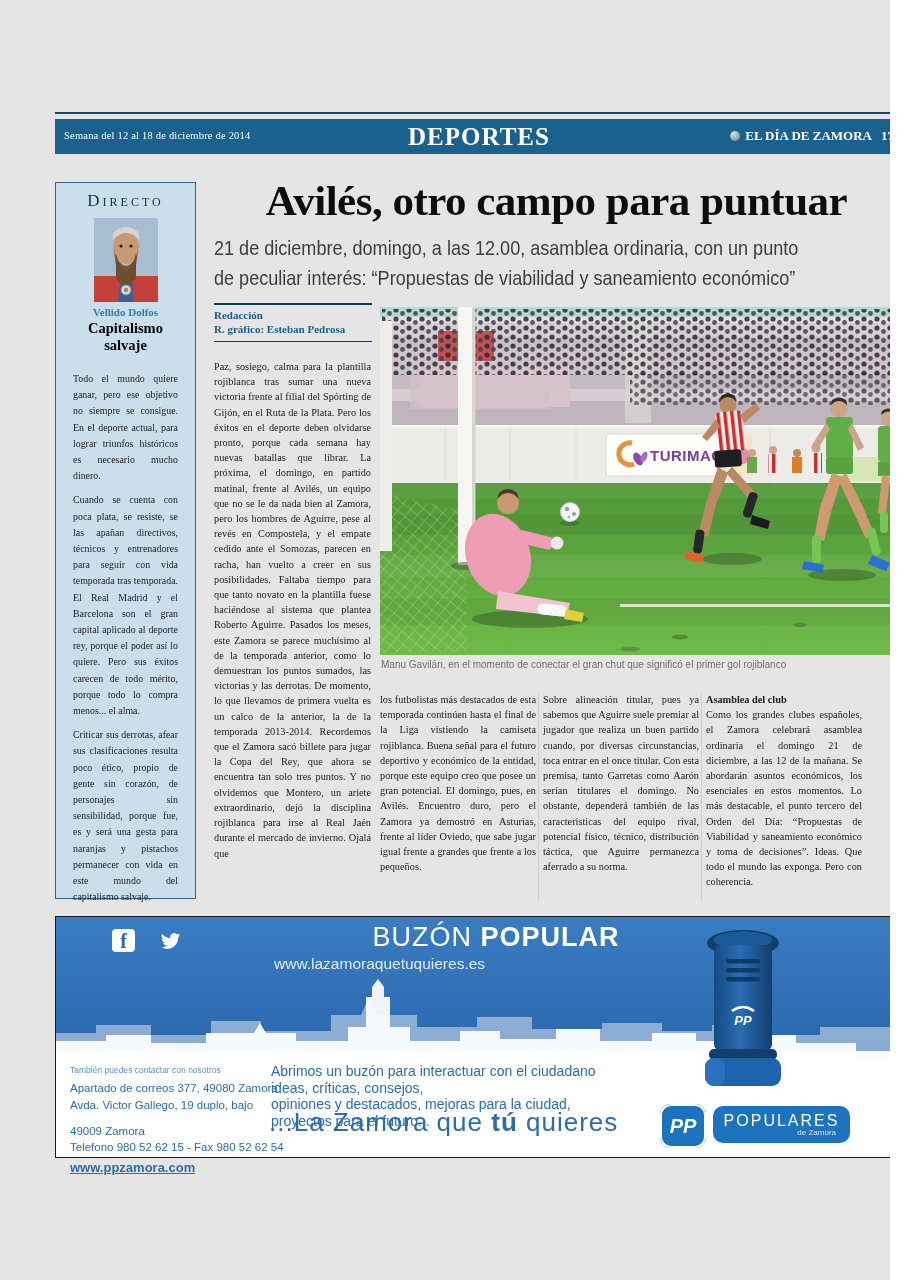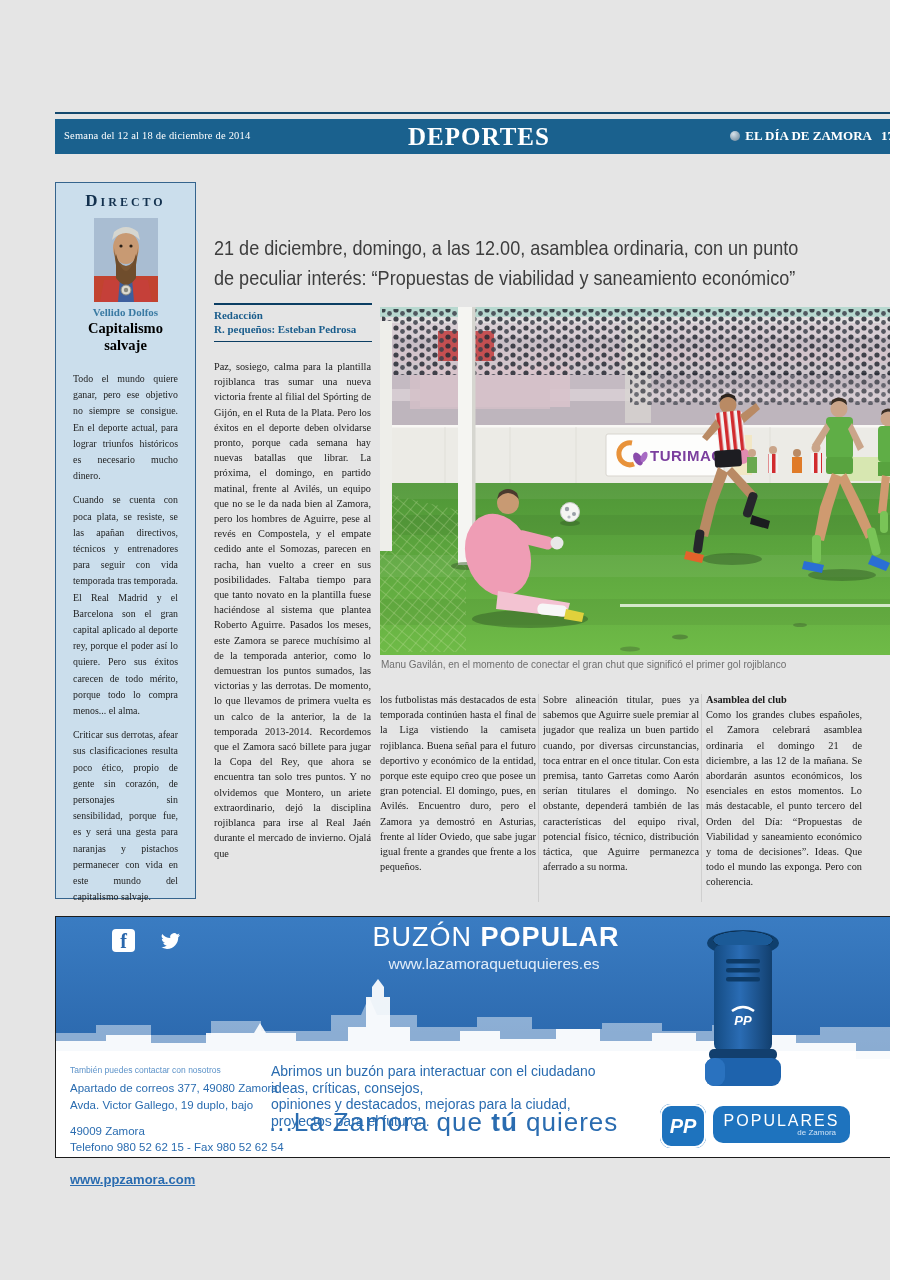--- a/index.html
+++ b/index.html
@@ -10,21 +10,21 @@
   .topline{position:absolute;left:55px;top:112px;width:848px;height:2px;background:#14496e;}
   .headerbar{position:absolute;left:55px;top:119px;width:848px;height:35px;background:#1a618e;color:#fff;}
   .header-date{position:absolute;left:9px;top:11px;font-size:10.5px;letter-spacing:.2px;}
   .header-section{position:absolute;left:0;right:0;top:4px;text-align:center;font-size:25px;font-weight:bold;letter-spacing:1px;}
   .header-right{position:absolute;right:9px;top:9px;font-size:13px;font-weight:bold;display:flex;align-items:center;gap:5px;}
   .masthead-dot{width:10px;height:10px;border-radius:50%;background:radial-gradient(circle at 35% 30%,#d7e2ea,#8fa6b6 60%,#6c8496);}
   .header-pagenum{font-weight:bold;margin-left:4px;}
 
   
   .sidebar{position:absolute;left:55px;top:182px;width:141px;height:717px;background:#cbdeec;border:1px solid #35648d;box-sizing:border-box;padding:8px 9px;}
-  .kicker{text-align:center;font-variant:small-caps;font-weight:bold;font-size:17px;letter-spacing:3px;color:#13314e;}
+  .kicker{text-align:center;font-variant:small-caps;font-weight:normal;font-size:17px;letter-spacing:3px;color:#13314e;}
   .portrait{width:64px;height:84px;margin:7px auto 4px;display:block;}
   .sb-author{text-align:center;color:#3a7aa2;font-weight:bold;font-size:11px;}
   .sb-title{text-align:center;color:#000;font-weight:bold;font-size:14.5px;margin-top:2px;}
   .sb-body{margin-top:9px;font-size:9.9px;line-height:16.2px;text-align:justify;color:#1d1d1d;height:548px;overflow:hidden;}
   .sb-body p{margin:8px;}
 
   
   .headline{position:absolute;left:210px;top:176px;width:693px;text-align:center;font-size:43px;font-weight:bold;color:#0d0d0d;letter-spacing:-.5px;}
   .subheadline{position:absolute;left:214px;top:233px;width:770px;transform:scaleX(.86);transform-origin:left top;
                font-family:"Liberation Sans",sans-serif;font-size:21px;line-height:29.5px;color:#3d3d3d;}
@@ -46,30 +46,30 @@
   .ad{position:absolute;left:55px;top:916px;width:846px;height:242px;border:1px solid #1c1c1c;box-sizing:border-box;background:#fff;}
   .ad-blue{position:absolute;left:0;top:0;width:844px;height:142px;background:linear-gradient(#3a7cc2,#2a67ac);overflow:hidden;}
   .skyline{position:absolute;left:0;top:58px;width:844px;height:84px;}
   .social{position:absolute;top:12px;}
   .fb{left:56px;width:23px;height:23px;background:#fff;border-radius:4px;color:#2a67ac;
       font-family:"Liberation Serif",serif;font-weight:bold;font-size:20px;text-align:center;line-height:25px;}
   .tw{left:100px;width:28px;height:24px;}
   .ad-title{position:absolute;left:230px;top:5px;width:420px;text-align:center;color:#fff;
             font-family:"Liberation Sans",sans-serif;font-size:27px;letter-spacing:1px;}
   .ad-title .bold{font-weight:bold;}
-  .ad-url{position:absolute;left:228px;top:38px;width:420px;text-align:center;color:#e2edf9;
+  .ad-url{position:absolute;left:218px;top:38px;width:420px;color:#e2edf9;
           font-family:"Liberation Sans",sans-serif;font-size:15.5px;}
   .mailbox{position:absolute;left:632px;top:10px;width:110px;height:162px;z-index:5;}
 
   .ad-white{position:absolute;left:0;top:142px;width:844px;height:98px;background:#fff;font-family:"Liberation Sans",sans-serif;color:#2a6cb0;}
   .contact{position:absolute;left:14px;top:6px;width:230px;}
   .contact-intro{font-size:8.5px;color:#5d93c9;margin-bottom:6px;}
   .contact-line{font-size:11.5px;line-height:14px;margin-bottom:3px;}
   .contact-phone{font-size:11.5px;margin-top:3px;}
-  .contact-site{display:inline-block;font-size:13px;font-weight:bold;text-decoration:underline;margin-top:19px;color:#2a6cb0;}
+  .contact-site{display:inline-block;font-size:13px;font-weight:bold;text-decoration:underline;margin-top:7px;color:#2a6cb0;}
   .ad-message{position:absolute;left:215px;top:4px;font-size:14px;line-height:16.5px;color:#2a6cb0;}
   .slogan{position:absolute;left:213px;top:48px;font-size:26px;color:#2a6cb0;letter-spacing:1px;}
   .slogan .bold{font-weight:bold;}
   .pp-badge{position:absolute;left:604px;top:45px;width:46px;height:44px;background:#1e73be;border-radius:11px;
             color:#fff;text-align:center;line-height:44px;font-weight:bold;font-style:italic;font-size:20px;
             font-family:"Liberation Sans",sans-serif;box-shadow:inset 0 0 0 2px #fff,inset 0 0 0 4px #1e73be;}
   .populares-badge{position:absolute;left:657px;top:47px;width:137px;height:37px;background:#1e73be;border-radius:10px;
             color:#fff;text-align:center;font-family:"Liberation Sans",sans-serif;}
   .populares-badge .main{font-size:16px;letter-spacing:2px;margin-top:6px;}
   .populares-badge .sub{font-size:8px;margin-top:-2px;text-align:right;padding-right:14px;color:#cfe3f6;}
@@ -108,27 +108,28 @@
     </svg>
     <div class="sb-author">Vellido Dolfos</div>
     <div class="sb-title">Capitalismo salvaje</div>
     <div class="sb-body">
       <p>Todo el mundo quiere ganar, pero ese objetivo no siempre se consigue. En el deporte actual, para lograr triunfos históricos es necesario mucho dinero.</p>
       <p>Cuando se cuenta con poca plata, se resiste, se las apañan directivos, técnicos y entrenadores para seguir con vida temporada tras temporada. El Real Madrid y el Barcelona son el gran capital aplicado al deporte rey, porque el poder así lo quiere. Pero sus éxitos carecen de todo mérito, porque todo lo compra menos... el alma.</p>
       <p>Criticar sus derrotas, afear sus clasificaciones resulta poco ético, propio de gente sin corazón, de personajes sin sensibilidad, porque fue, es y será una gesta para naranjas y pistachos permanecer con vida en este mundo del capitalismo salvaje.</p>
     </div>
   </div>
 
+  <h1 class="headline" style="margin:0;">Avilés, otro campo para puntuar</h1>
   <div class="subheadline">
     <div>21 de diciembre, domingo, a las 12.00, asamblea ordinaria, con un punto</div>
     <div>de peculiar interés: “Propuestas de viabilidad y saneamiento económico”</div>
   </div>
   <div class="byline">
     <div>Redacción</div>
-    <div>R. pequeños: Esteban Pedrosa</div>
+    <div>R. gráfico: Esteban Pedrosa</div>
   </div>
 
   <div class="newscol col1">Paz, sosiego, calma para la plantilla rojiblanca tras sumar una nueva victoria frente al filial del Spórting de Gijón, en el Ruta de la Plata. Pero los éxitos en el deporte deben olvidarse pronto, porque cada semana hay nuevas batallas que librar. La próxima, el domingo, en partido matinal, frente al Avilés, un equipo que no se le da nada bien al Zamora, pero los hombres de Aguirre, pese al revés en Compostela, y el empate cedido ante el Somozas, parecen en racha, han vuelto a creer en sus posibilidades. Faltaba tiempo para que tanto novato en la plantilla fuese haciéndose al sistema que plantea Roberto Aguirre. Pasados los meses, este Zamora se parece muchísimo al de la temporada anterior, como lo demuestran los puntos sumados, las victorias y las derrotas. De momento, lo que llevamos de primera vuelta es un calco de la anterior, la de la temporada 2013-2014. Recordemos que el Zamora sacó billete para jugar la Copa del Rey, que ahora se encuentra tan solo tres puntos. Y no olvidemos que Montero, un ariete extraordinario, dejó la disciplina rojiblanca para irse al Real Jaén durante el mercado de invierno. Ojalá que</div>
 
   <svg class="photo" viewBox="0 0 523 348">
     <defs>
       <linearGradient id="pitchGrad" x1="0" y1="0" x2="0" y2="1">
         <stop offset="0" stop-color="#4f9637"></stop>
           <stop offset="1" stop-color="#6fbb47"></stop>
       </linearGradient>

